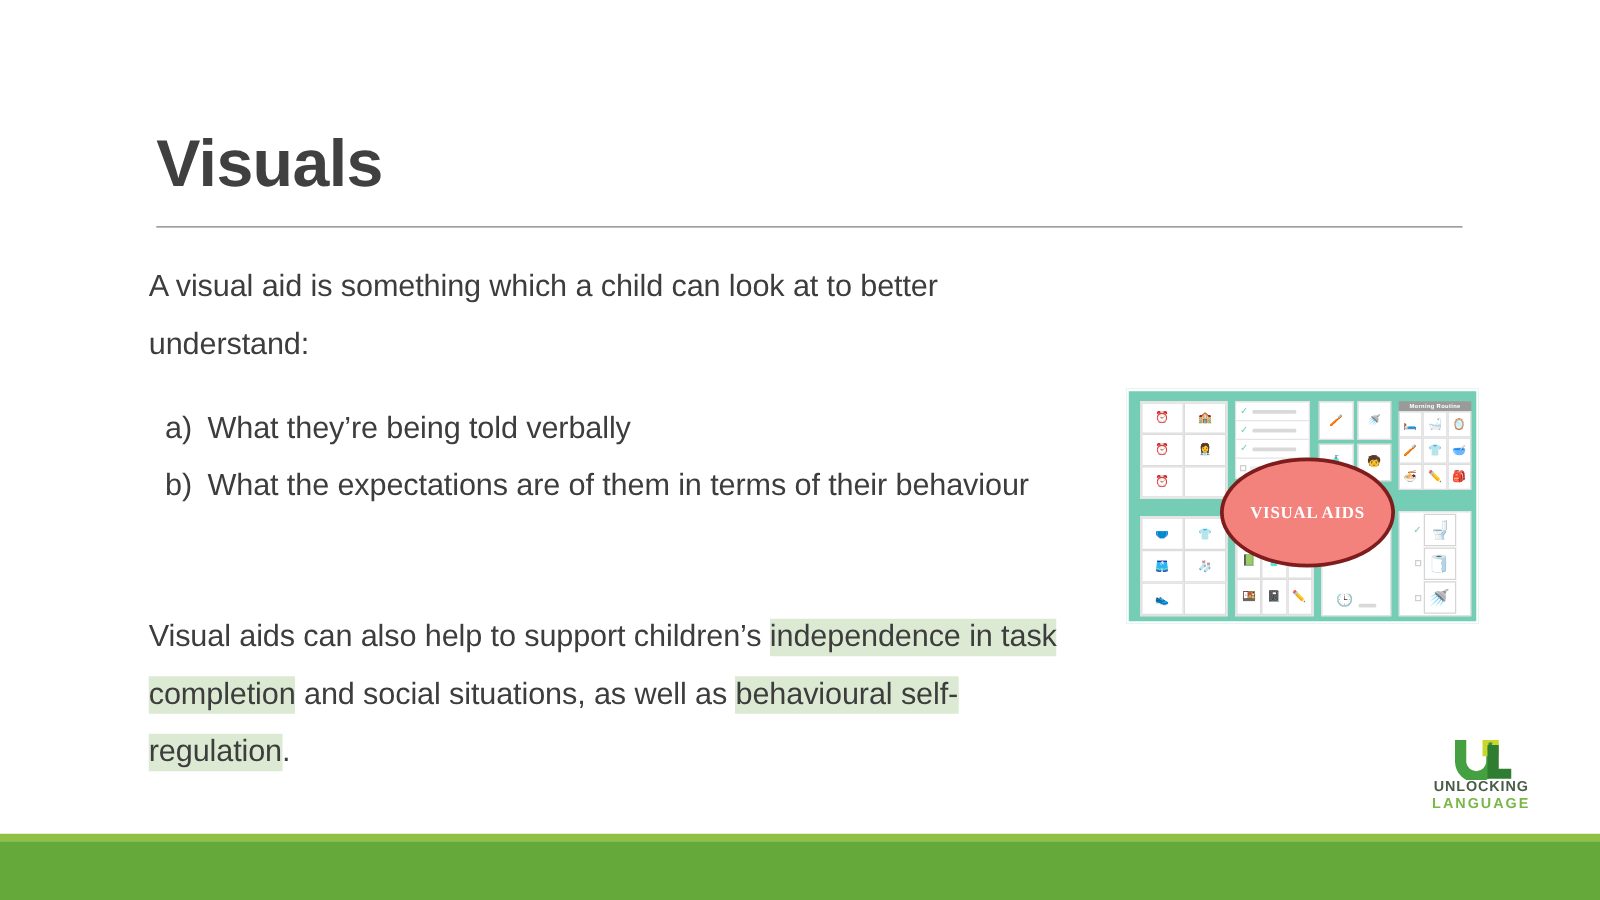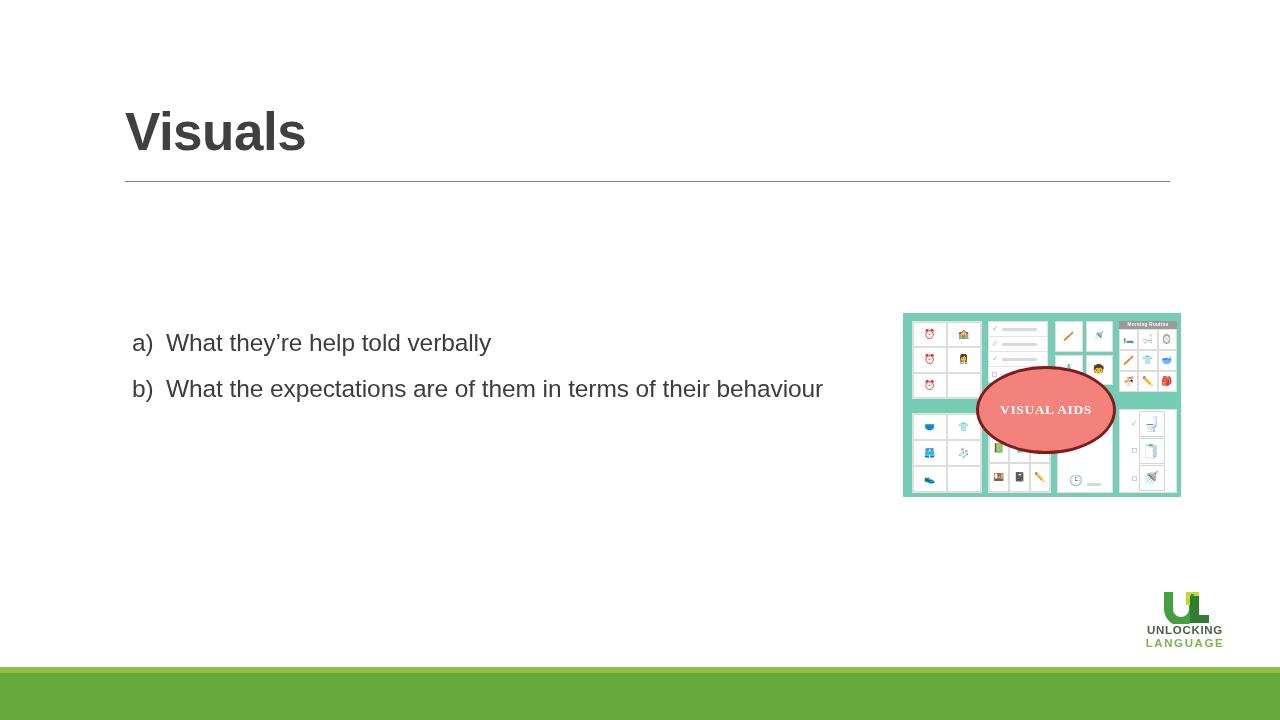--- a/index.html
+++ b/index.html
@@ -224,32 +224,36 @@
   }
 </style>
 </head>
 <body>
 
 <div id="slide">
 
   <div id="slide-title">Visuals</div>
   <div id="title-rule"></div>
 
+  <div class="body-text" id="intro-para">A visual aid is something which a child can look at to better understand:</div>
 
   <div class="body-text" id="list-block">
     <div class="list-item">
       <span class="list-marker">a)</span>
-      <span class="list-body">What they’re help told verbally</span>
+      <span class="list-body">What they’re being told verbally</span>
     </div>
     <div class="list-item">
       <span class="list-marker">b)</span>
       <span class="list-body">What the expectations are of them in terms of their behaviour</span>
     </div>
   </div>
 
+  <div class="body-text" id="closing-para">
+    <span>Visual aids can also help to support children’s </span><span class="hl">independence in task completion</span><span> and social situations, as well as </span><span class="hl">behavioural self-regulation</span><span>.</span>
+  </div>
 
   <div id="visual-aids-figure">
 
     <div class="board-panel" style="left:9px; top:8px; width:70px; height:78px;">
       <div class="mini-grid" style="grid-template-columns:1fr 1fr; grid-template-rows:1fr 1fr 1fr;">
         <div class="cell">⏰</div>
         <div class="cell">🏫</div>
         <div class="cell">⏰</div>
         <div class="cell">👩‍⚕️</div>
         <div class="cell">⏰</div>

